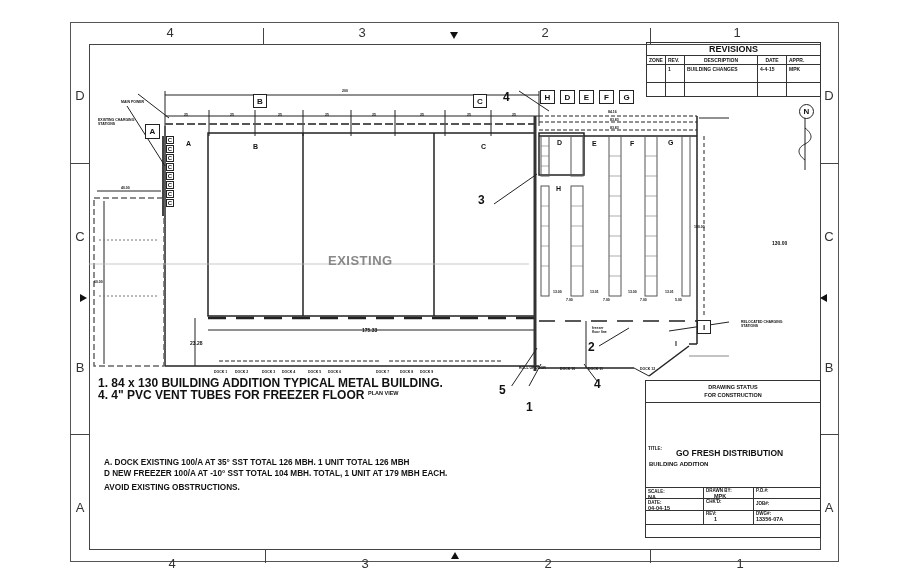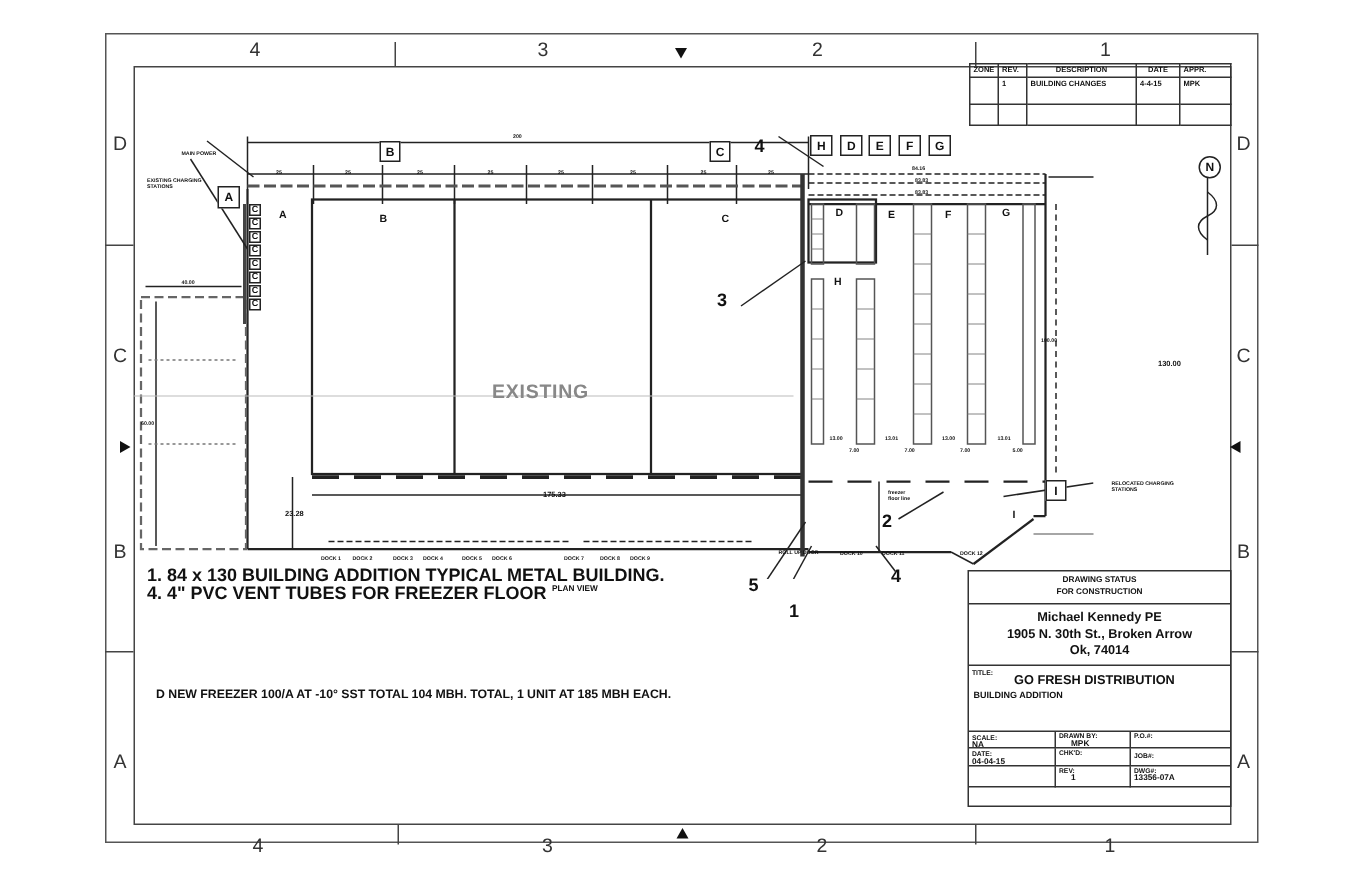--- a/index.html
+++ b/index.html
@@ -55,20 +55,23 @@
 <div class="abs zone-let" style="left:822px;top:500px;">A</div>
 <div class="abs tick-h" style="left:70px;top:163px;width:19px;"></div>
 <div class="abs tick-h" style="left:70px;top:434px;width:19px;"></div>
 <div class="abs tick-h" style="left:821px;top:163px;width:18px;"></div>
 <div class="abs tick-h" style="left:821px;top:434px;width:18px;"></div>
 <div class="abs" style="left:80px;top:294px;width:0;height:0;border-top:4px solid transparent;border-bottom:4px solid transparent;border-left:7px solid #111;"></div>
 <div class="abs" style="left:820px;top:294px;width:0;height:0;border-top:4px solid transparent;border-bottom:4px solid transparent;border-right:7px solid #111;"></div>
 
 <table class="abs rev-table">
   <tbody>
+      <tr>
+        <td colspan="5" class="rev-title">REVISIONS</td>
+      </tr>
   <tr>
     <td style="width:14px;">ZONE</td>
     <td style="width:14px;">REV.</td>
     <td style="width:68px;text-align:center;">DESCRIPTION</td>
     <td style="width:24px;text-align:center;">DATE</td>
     <td>APPR.</td>
   </tr>
   <tr style="height:18px;">
     <td></td>
     <td>1</td>
@@ -290,33 +293,30 @@
 <div class="abs" style="left:503px;top:90px;font-size:12px;font-weight:bold;">4</div>
 <div class="abs" style="left:594px;top:377px;font-size:12px;font-weight:bold;">4</div>
 <div class="abs" style="left:499px;top:383px;font-size:12px;font-weight:bold;">5</div>
 
 <div class="abs notes">
   <div>1. 84 x 130 BUILDING ADDITION TYPICAL METAL BUILDING.</div>
   <div>4. 4" PVC VENT TUBES FOR FREEZER FLOOR</div>
 </div>
 
 <div class="abs notes2">
-  <div>D NEW FREEZER 100/A AT -10° SST  TOTAL 104 MBH. TOTAL, 1 UNIT AT 185 MBH EACH.</div>
+  <div>A. DOCK EXISTING 100/A AT 35° SST TOTAL 126 MBH. 1 UNIT TOTAL 126 MBH</div>
+  <div>D NEW FREEZER 100/A AT -10° SST  TOTAL 104 MBH. TOTAL, 1 UNIT AT 179 MBH EACH.</div>
+  <div style="margin-top:2px;">AVOID EXISTING OBSTRUCTIONS.</div>
 </div>
 
 <div class="abs tb">
   <div class="tb-row" style="top:0;height:22px;text-align:center;padding-top:3px;">
     <div style="font-size:5.5px;">DRAWING STATUS</div>
     <div style="font-size:5.5px;margin-top:2px;">FOR CONSTRUCTION</div>
   </div>
-  <div class="tb-row" style="top:22px;height:41px;text-align:center;padding-top:3px;">
-    <div style="font-size:8.5px;line-height:11px;">Michael Kennedy PE</div>
-    <div style="font-size:8.5px;line-height:11px;">1905 N. 30th St., Broken Arrow</div>
-    <div style="font-size:8.5px;line-height:11px;">Ok, 74014</div>
-  </div>
   <div class="tb-row" style="top:63px;height:44px;">
     <div class="lbl" style="position:absolute;left:2px;top:2px;">TITLE:</div>
     <div style="position:absolute;left:30px;top:4px;font-size:8.5px;">GO FRESH DISTRIBUTION</div>
     <div style="position:absolute;left:3px;top:17px;font-size:6px;">BUILDING ADDITION</div>
   </div>
   <div class="tb-row" style="top:107px;height:11px;">
     <div style="position:absolute;left:2px;top:1px;">
         <div class="lbl">SCALE:</div>
         <div class="val">NA</div>
       </div>

